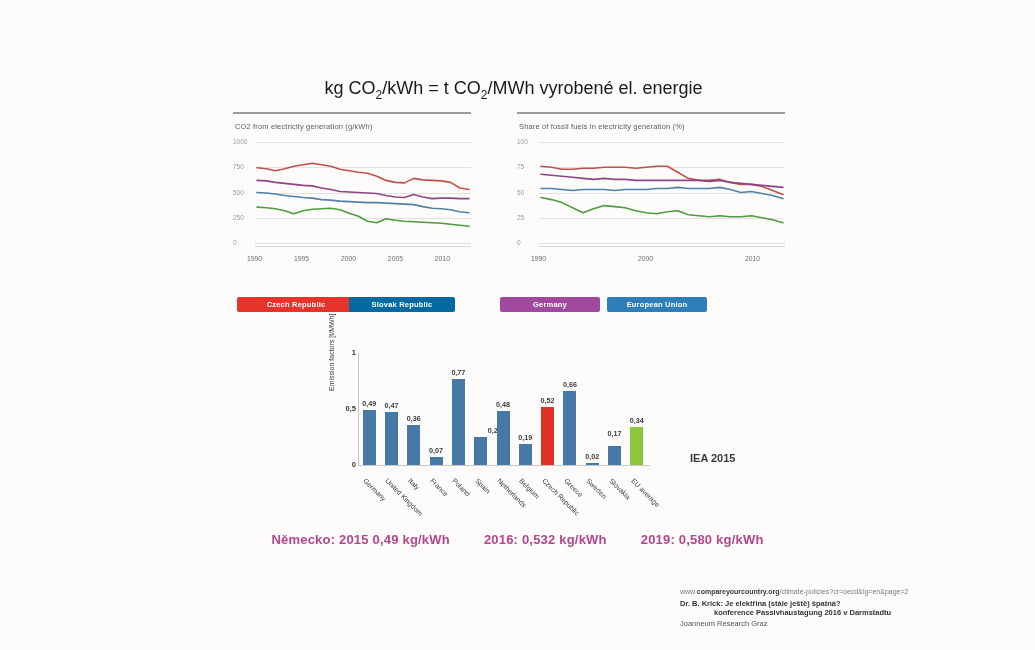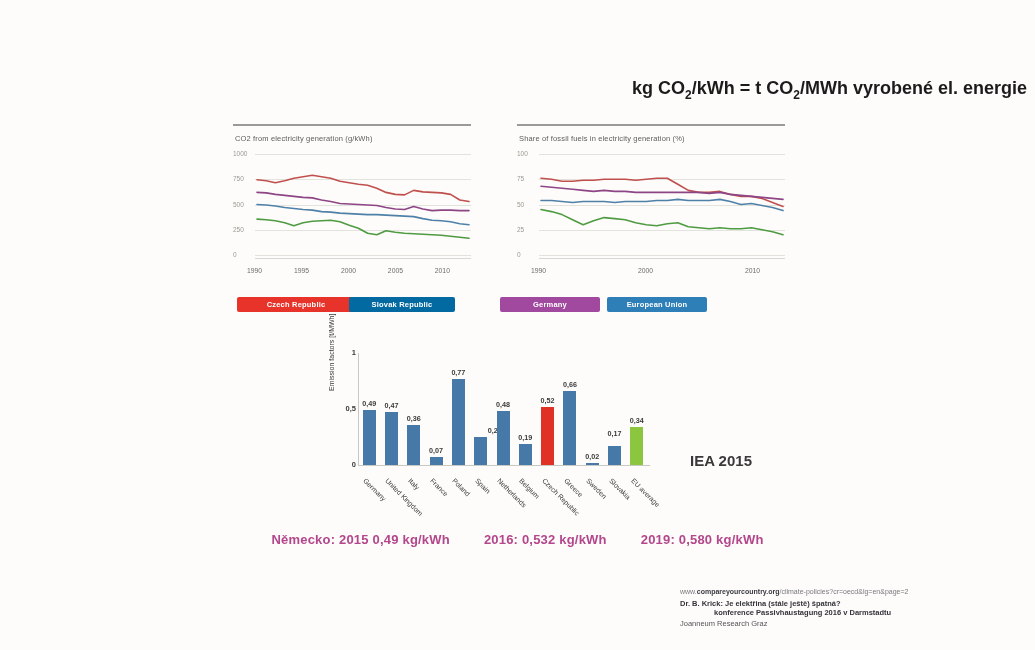--- a/index.html
+++ b/index.html
@@ -15,28 +15,28 @@
 
   
   .title{
     position:absolute;left:0;right:0;top:36px;
     text-align:center;
     font-size:25px;font-weight:bold;color:#1b1b1b;
     letter-spacing:.2px;
   }
   .subtitle{
     position:absolute;left:0;right:8px;top:78px;
-    text-align:right;
-    font-size:18px;font-weight:bold;color:#1b1b1b;
+    text-align:center;
+    font-size:18px;font-weight:normal;color:#1b1b1b;
   }
   .subtitle sub{font-size:12px;}
 
   
   .lcharts{position:absolute;left:225px;top:112px;width:560px;height:175px;}
-  .lchart{position:absolute;top:12px;height:175px;}
+  .lchart{position:absolute;top:0;height:175px;}
   .lchart.left{left:8px;width:238px;}
   .lchart.right{left:292px;width:268px;}
   .rule{
     position:absolute;top:0;left:0;right:0;height:2px;background:#9a9a96;
   }
   .ctitle{
     position:absolute;top:10px;left:2px;
     font-size:7.5px;color:#5d5d5a;letter-spacing:.15px;white-space:nowrap;
   }
   .plot{position:absolute;left:0;right:0;top:26px;bottom:22px;}
@@ -83,21 +83,21 @@
     position:absolute;left:50%;transform:translateX(-50%);
     font-size:7.2px;font-weight:bold;color:#3a3a3a;white-space:nowrap;margin-top:16px;
   }
   .blabel{
     position:absolute;top:124px;
     font-size:7px;color:#3a3a3a;white-space:nowrap;
     transform-origin:left top;transform:rotate(45deg);
   }
   .iea{
     position:absolute;left:690px;top:452px;
-    font-size:15px;font-weight:bold;color:#3a3a3a;
+    font-size:11px;font-weight:bold;color:#3a3a3a;
   }
 
   
   .germanline{
     position:absolute;left:0;right:0;top:532px;
     text-align:center;font-size:13px;font-weight:bold;color:#b4468c;
     letter-spacing:.2px;
   }
   .germanline .gap{display:inline-block;width:34px;}
 

